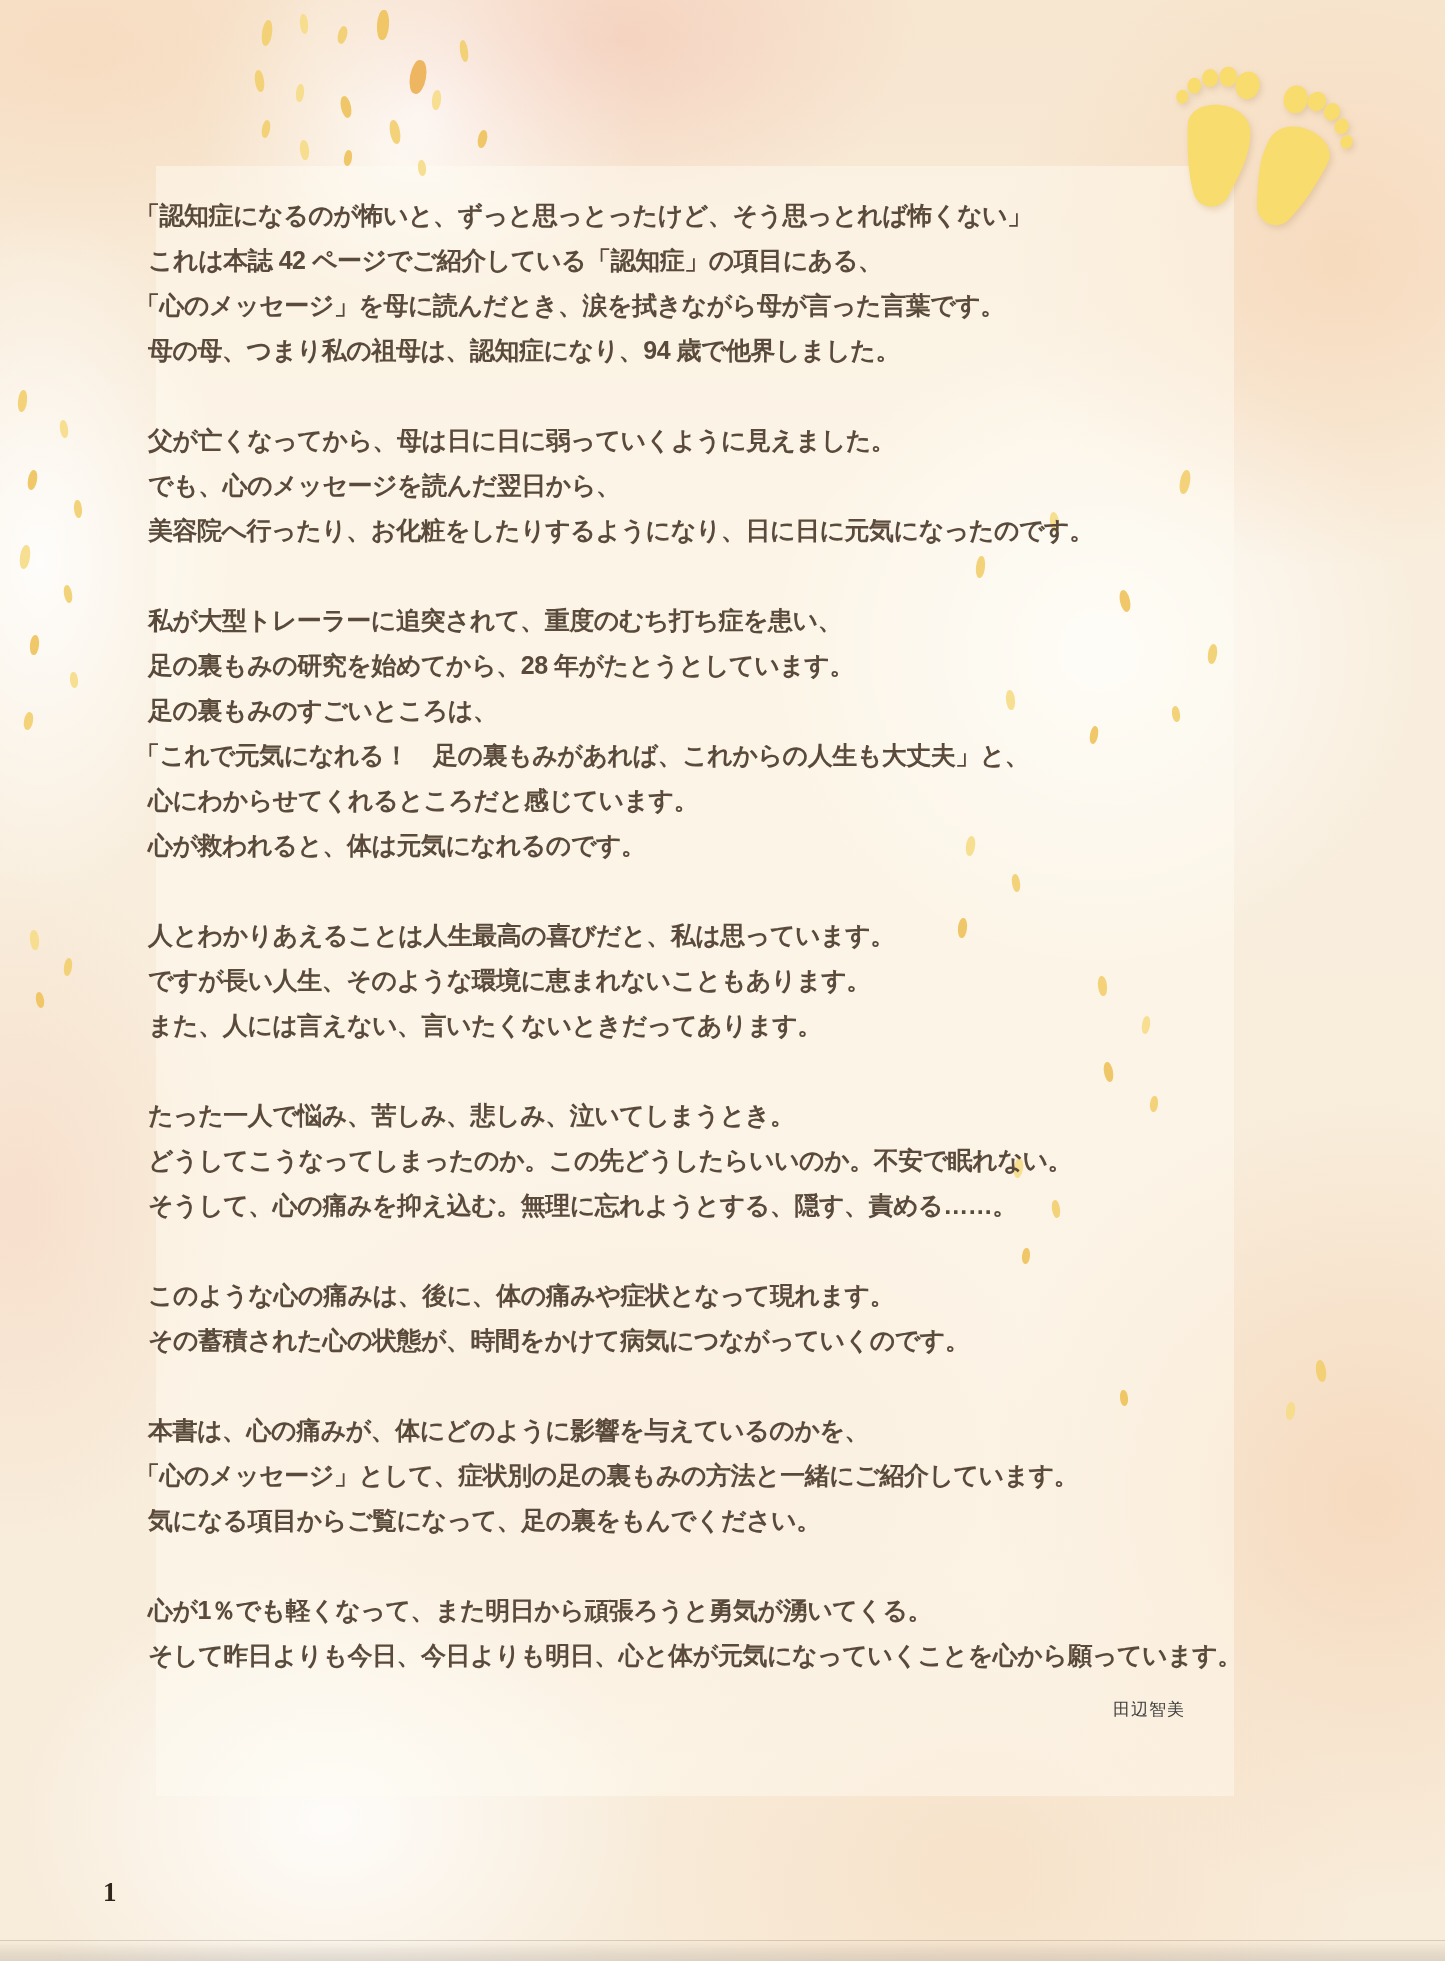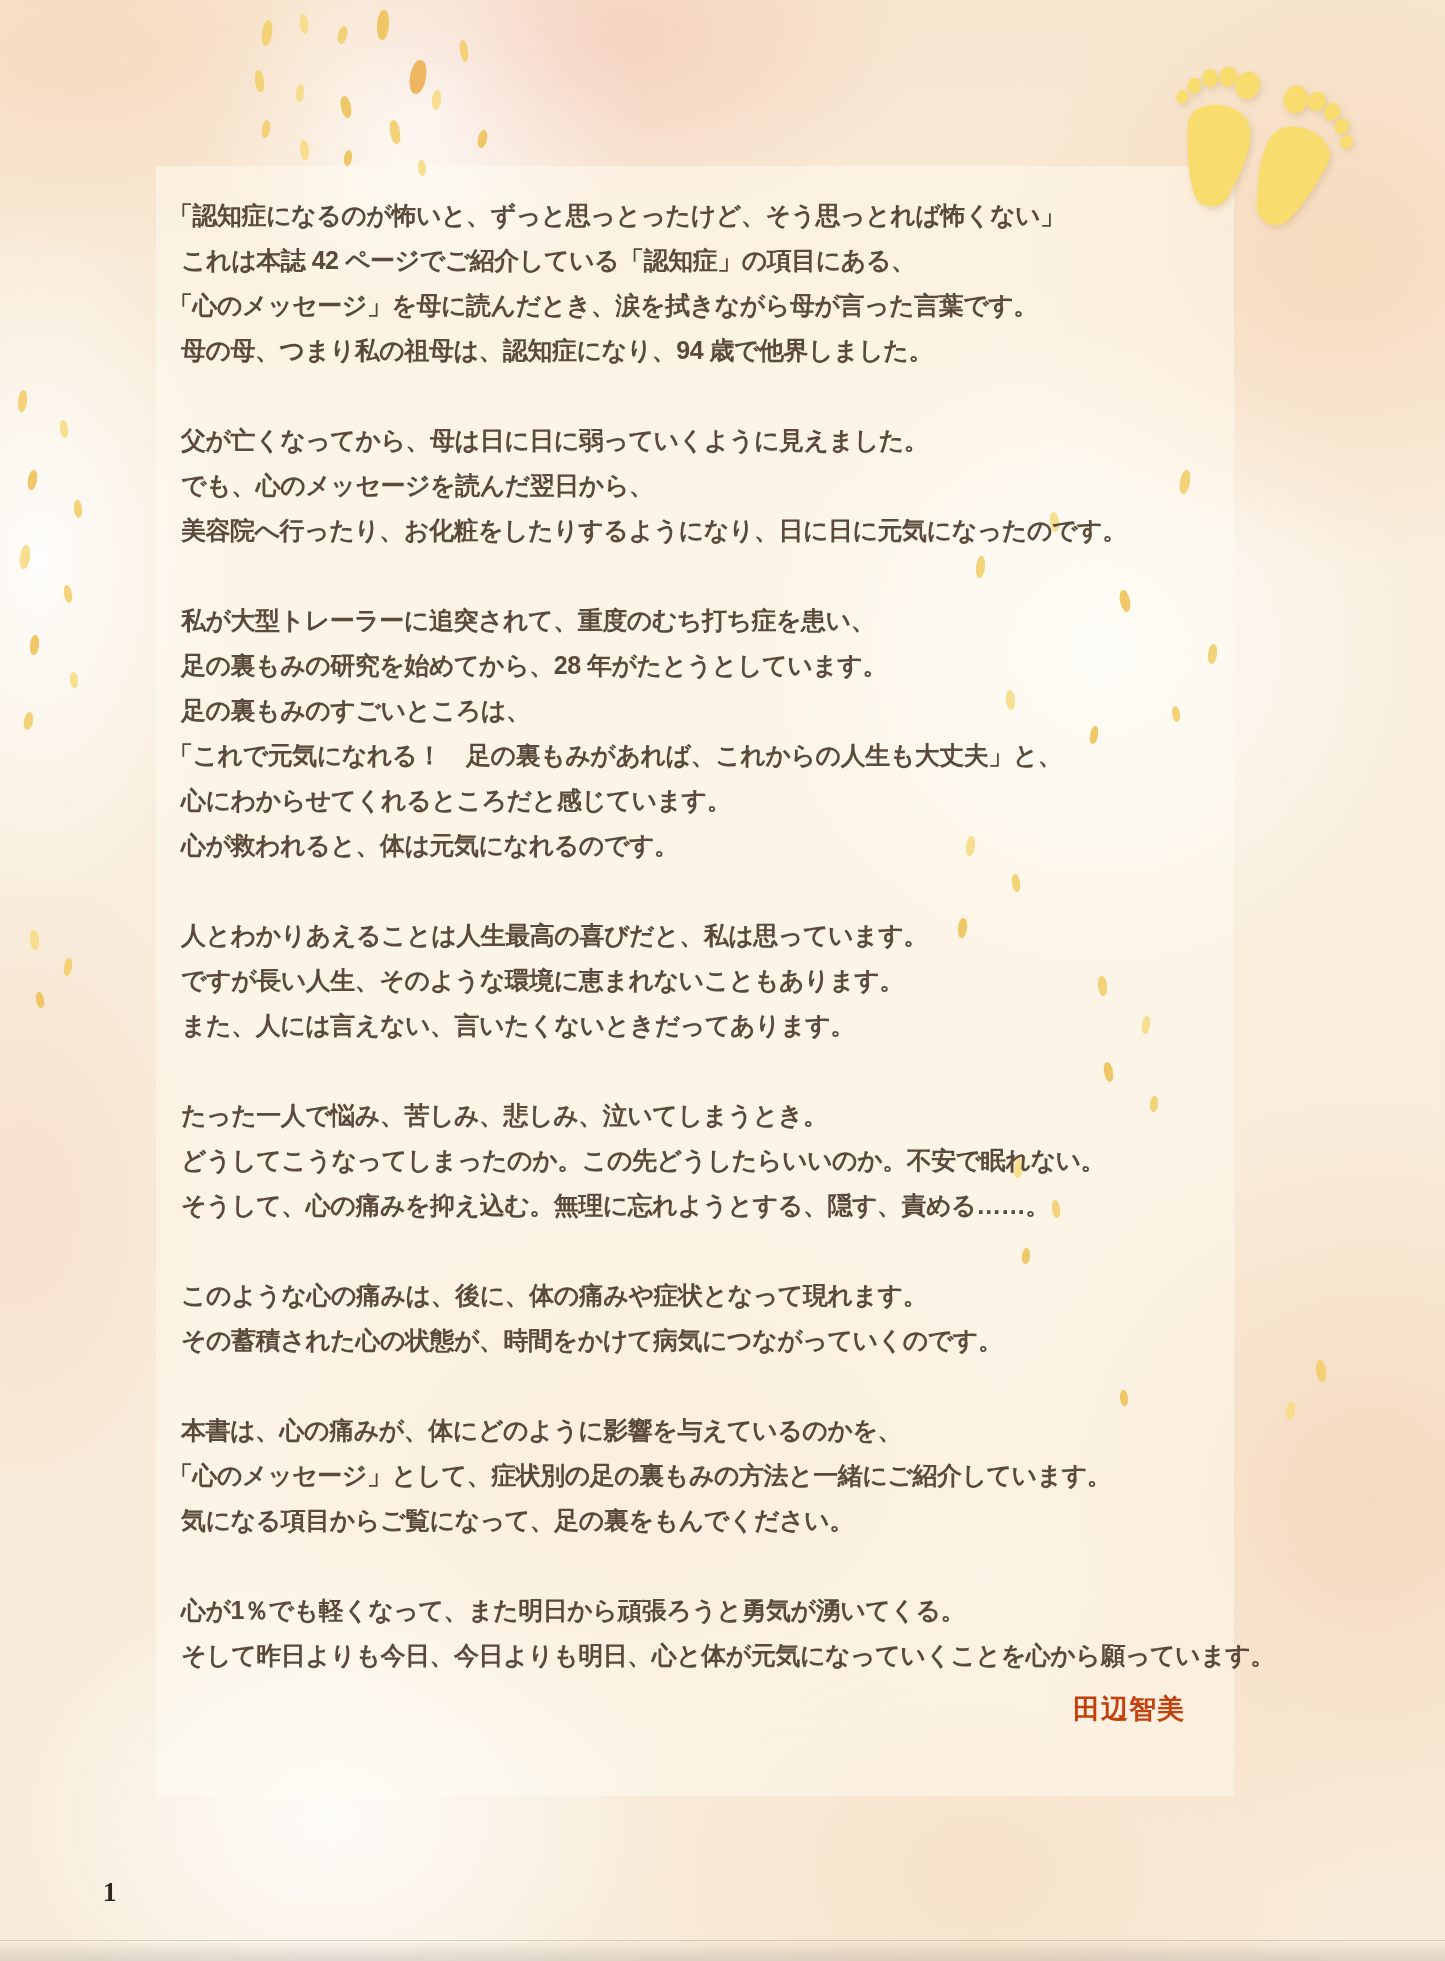--- a/index.html
+++ b/index.html
@@ -28,31 +28,31 @@
   }
   
   .content-panel{
     position:absolute;left:156px;top:166px;width:1078px;height:1630px;
     background:rgba(255,252,245,0.45);
   }
   .speckle{position:absolute;border-radius:45%/50%;}
   .footprints{position:absolute;left:1160px;top:24px;
     filter:drop-shadow(2px 3px 3px rgba(150,110,50,0.20));}
   .text-block{
-    position:absolute;left:181px;top:193px;
+    position:absolute;left:148px;top:193px;
     color:#5a4a3b;font-size:25px;font-weight:600;letter-spacing:-0.5px;
     white-space:pre;
   }
   .para{margin:0 0 45px 0;}
   .para:last-child{margin-bottom:0;margin-top:23px;}
   .line{height:45px;line-height:45px;}
   .line.hang{margin-left:-13px;}
   .signature{
     position:absolute;top:1687px;right:260px;
-    color:#c2410c;font-size:27px;font-weight:700;letter-spacing:1px;
+    color:#404040;font-size:17px;font-weight:400;letter-spacing:1px;
     line-height:45px;white-space:pre;
   }
   .page-number{
     position:absolute;left:103px;top:1876px;
     font-family:"Liberation Serif", serif;font-weight:700;
     font-size:27px;color:#30261c;line-height:32px;
   }
   .bottom-edge{
     position:absolute;left:0;right:0;bottom:0;height:20px;
     background:linear-gradient(180deg, rgba(0,0,0,0) 0%, rgba(130,124,116,0.14) 55%, rgba(152,146,138,0.28) 100%);

